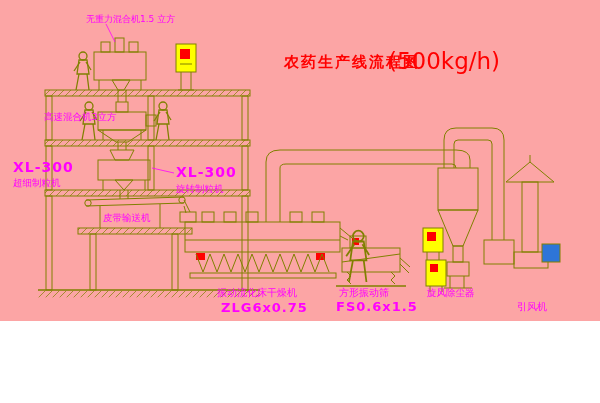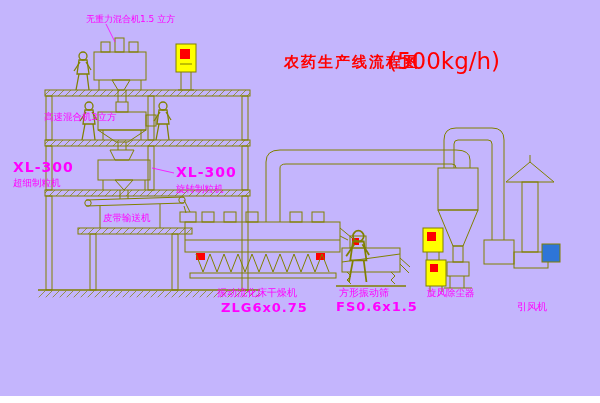--- a/index.html
+++ b/index.html
@@ -1,19 +1,19 @@
 <!DOCTYPE html>
 <html><head>
 <meta charset="utf-8">
 <style>
   html,body{margin:0;padding:0;background:#ffffff;}
   .stage{
     position:relative;
-    width:600px;height:396px;
-    background:#c4b5fd;
+    width:600px;height:321px;
+    background:#fca5a5;
     overflow:hidden;
     font-family:"DejaVu Sans", sans-serif;
   }
   svg{display:block;}
   text{font-family:"DejaVu Sans", sans-serif;}
   .title-cn{letter-spacing:2px;font-weight:bold;}
   .model-label{font-weight:bold;letter-spacing:1px;}
 </style>
 </head>
 <body>

